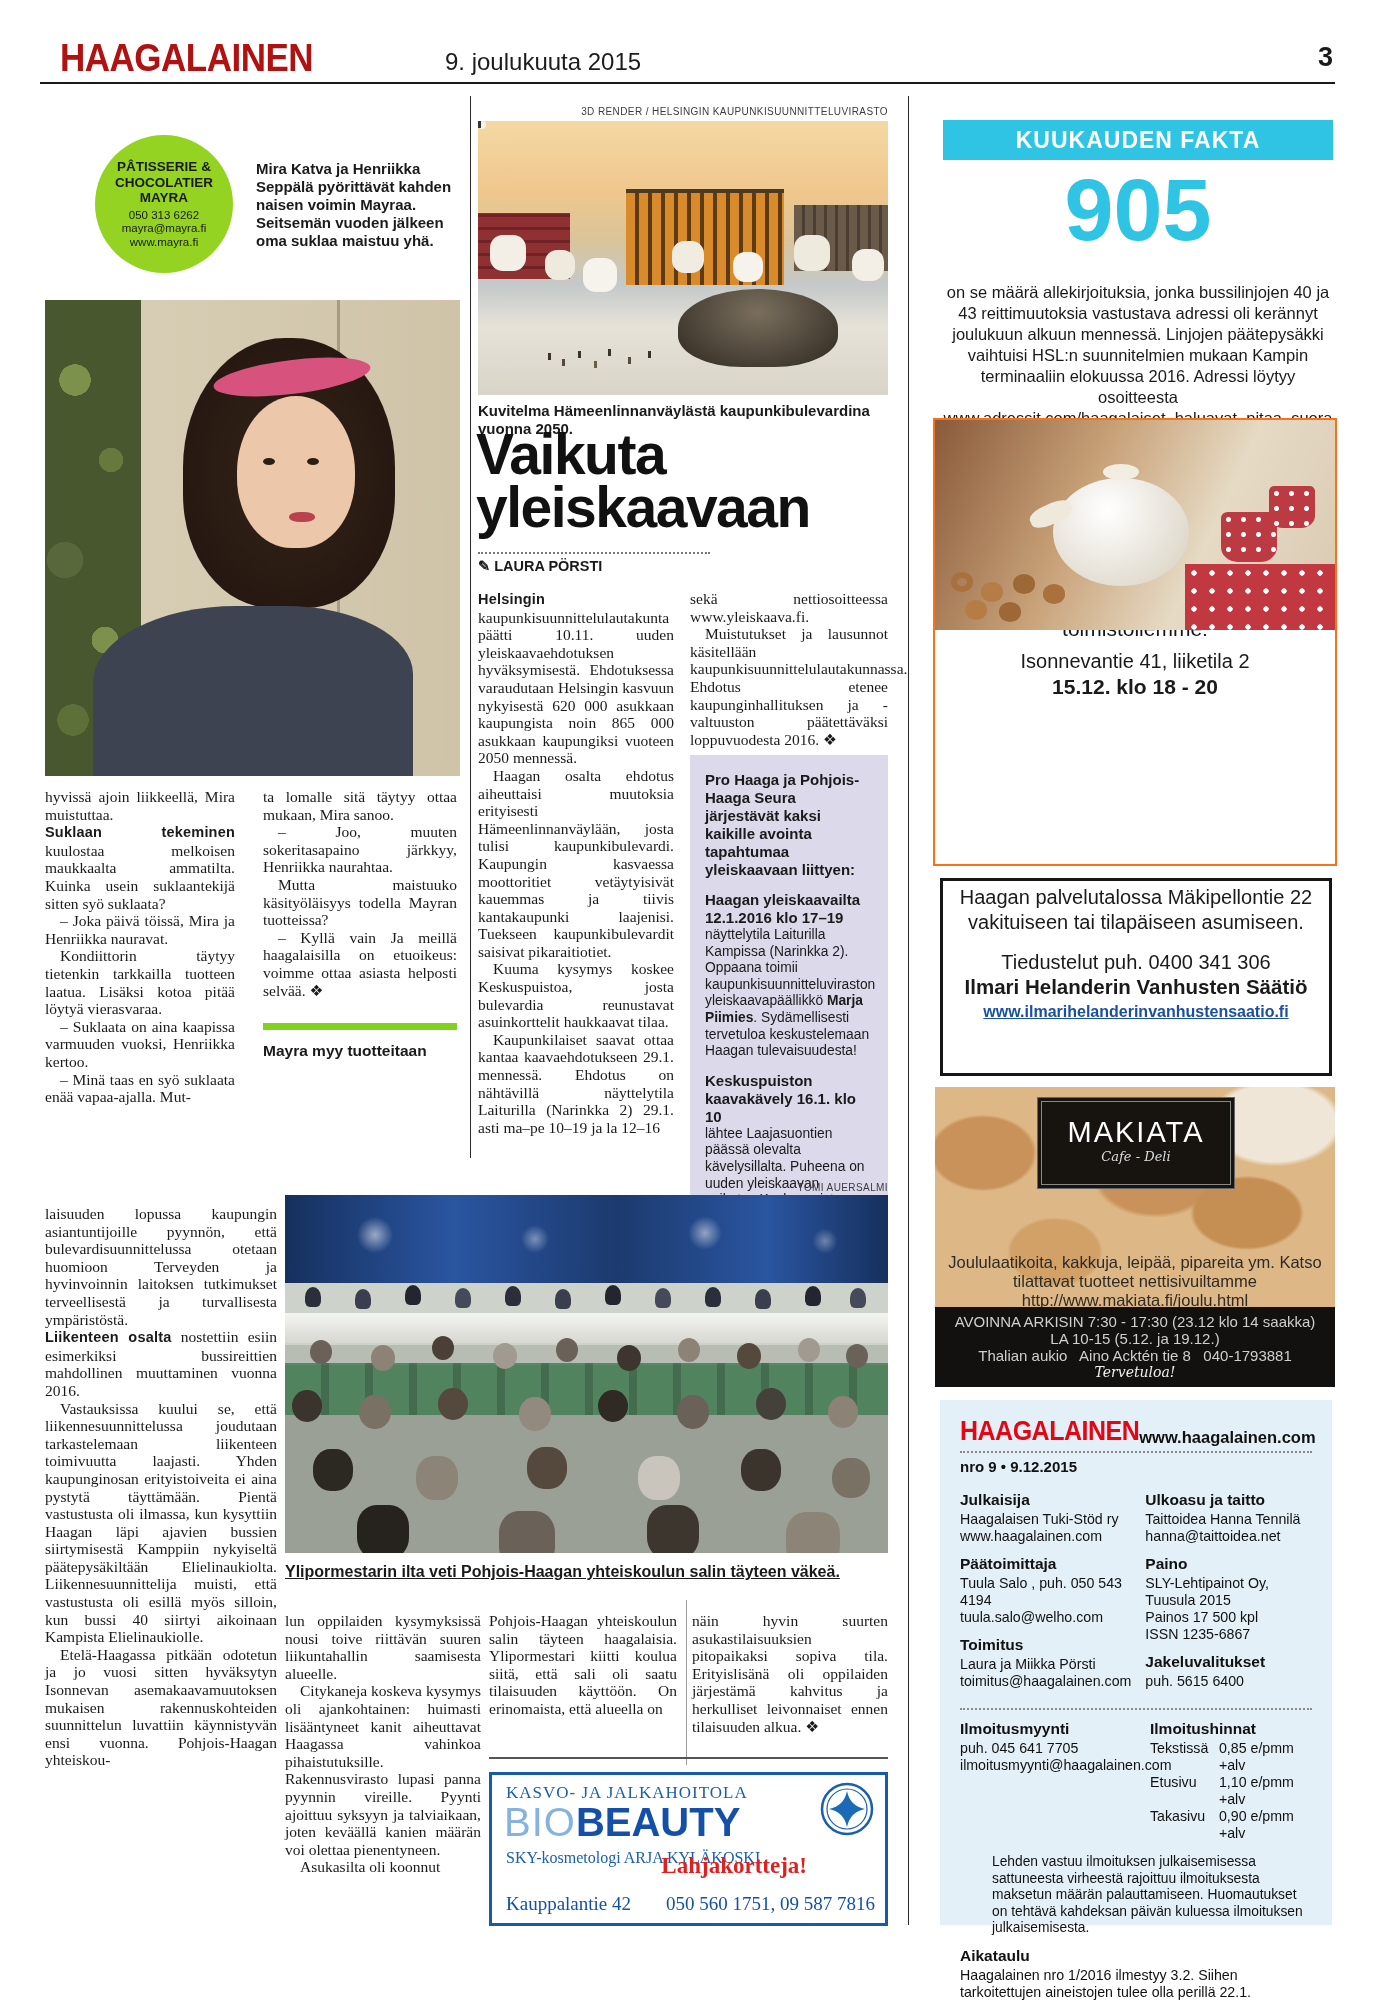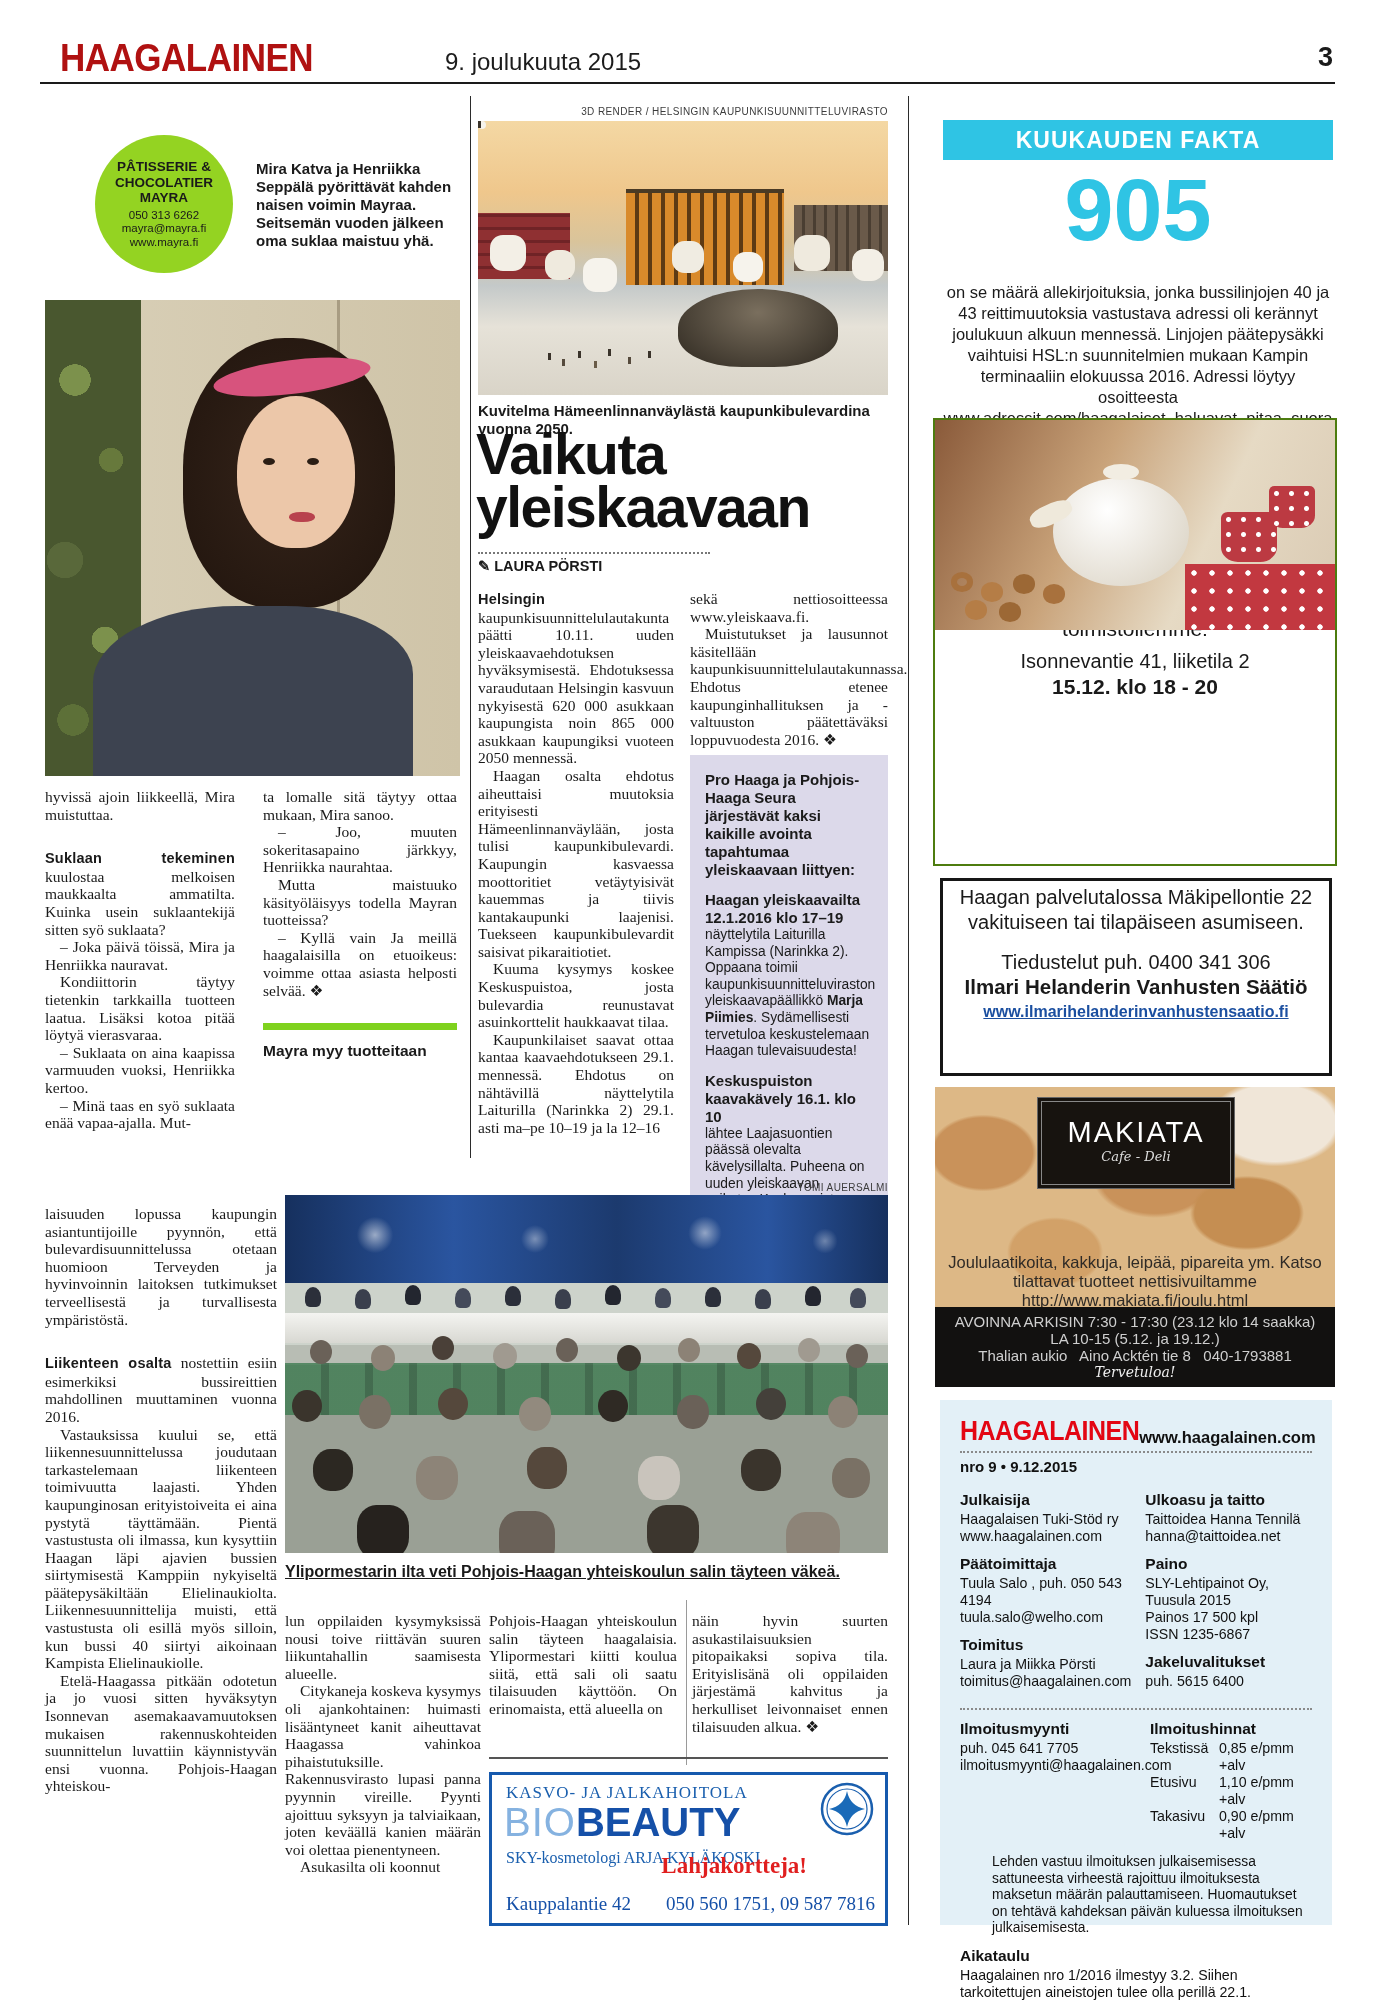--- a/index.html
+++ b/index.html
@@ -3,21 +3,21 @@
 <meta charset="utf-8">
 <style>
   html,body{margin:0;padding:0;background:#888;}
   .page{position:relative;width:1375px;height:2000px;background:#ffffff;overflow:hidden;
         font-family:"Liberation Serif",serif;color:#1a1a1a;}
   .abs{position:absolute;}
   .sans{font-family:"Liberation Sans",sans-serif;}
   .serifbody{font-family:"Liberation Serif",serif;font-size:15.5px;line-height:17.6px;text-align:justify;hyphens:auto;}
   .serifbody p{margin:0;text-indent:15px;}
   .serifbody p.first{text-indent:0;}
-  .serifbody p.gap{margin-top:26px;text-indent:0;}
+  .serifbody p.gap{margin-top:0;text-indent:0;}
   .leadin{font-family:"Liberation Sans",sans-serif;font-weight:700;font-size:14.5px;letter-spacing:.2px;}
   .caption{font-family:"Liberation Sans",sans-serif;font-weight:700;font-size:15px;line-height:18px;}
   .credit{font-family:"Liberation Sans",sans-serif;font-size:10px;letter-spacing:.4px;color:#3c3c3c;text-align:right;}
   .vrule{position:absolute;width:1px;background:#2b2b2b;}
   .logoface{font-family:"Liberation Sans",sans-serif;font-weight:900;letter-spacing:-.5px;transform:scaleY(1.12);transform-origin:left bottom;display:inline-block;}
   
   .photo{overflow:hidden;position:absolute;}
   .womanphoto{background:linear-gradient(90deg,#d9d0b8,#cfc4a8);}
   .plantside{position:absolute;left:0;top:0;width:96px;height:100%;background:#49572f;
      background-image:radial-gradient(circle 26px at 30px 80px,#7c914c 60%,transparent 61%),
@@ -85,21 +85,21 @@
       radial-gradient(ellipse 80px 58px at 30% 55%,#d2a168 55%,transparent 60%),
       radial-gradient(ellipse 100px 66px at 55% 30%,#c9925a 55%,transparent 62%);}
   
   .eventbox{background:#dcd9ea;padding:16px 15px;font-family:"Liberation Sans",sans-serif;}
   .eventbox .intro{font-weight:700;font-size:15px;line-height:18px;margin:0 0 12px 0;}
   .eventbox h4{font-size:15px;line-height:18px;margin:0;}
   .eventbox .ebody{font-size:13.8px;line-height:16.6px;margin:0 0 12px 0;font-weight:400;}
   .factbar{background:#2fc4e4;color:#fff;text-align:center;font-weight:700;font-size:23px;letter-spacing:1px;line-height:40px;}
   .factnum{color:#2fc4e4;font-weight:800;font-size:88px;text-align:center;line-height:88px;}
   .factbody{font-size:16.5px;line-height:21px;text-align:center;overflow-wrap:anywhere;}
-  .adborder-red{border:2px solid #4d7c0f;background:#fff;}
+  .adborder-red{border:2px solid #f97316;background:#fff;}
   .adborder-black{border:3px solid #161616;background:#fff;}
   .scriptred{font-family:"DejaVu Serif",serif;font-style:italic;font-weight:700;color:#df3944;text-align:center;}
   .makiatabar{background:#121110;color:#cfcfcf;text-align:center;font-family:"Liberation Sans",sans-serif;}
   .bb{border:3px solid #1659ad;background:#fff;}
   .bb .bserif{font-family:"Liberation Serif",serif;color:#1a5fae;}
   .masthead{background:#e3f0f7;padding:18px 20px;font-family:"Liberation Sans",sans-serif;color:#111;}
   .masthead .mlines{font-size:14.2px;line-height:17px;}
   .masthead h5{font-size:15.5px;margin:0 0 2px 0;}
   .msec{margin-bottom:10px;}
   .dotted{border-top:2px dotted #8a8a8a;}

